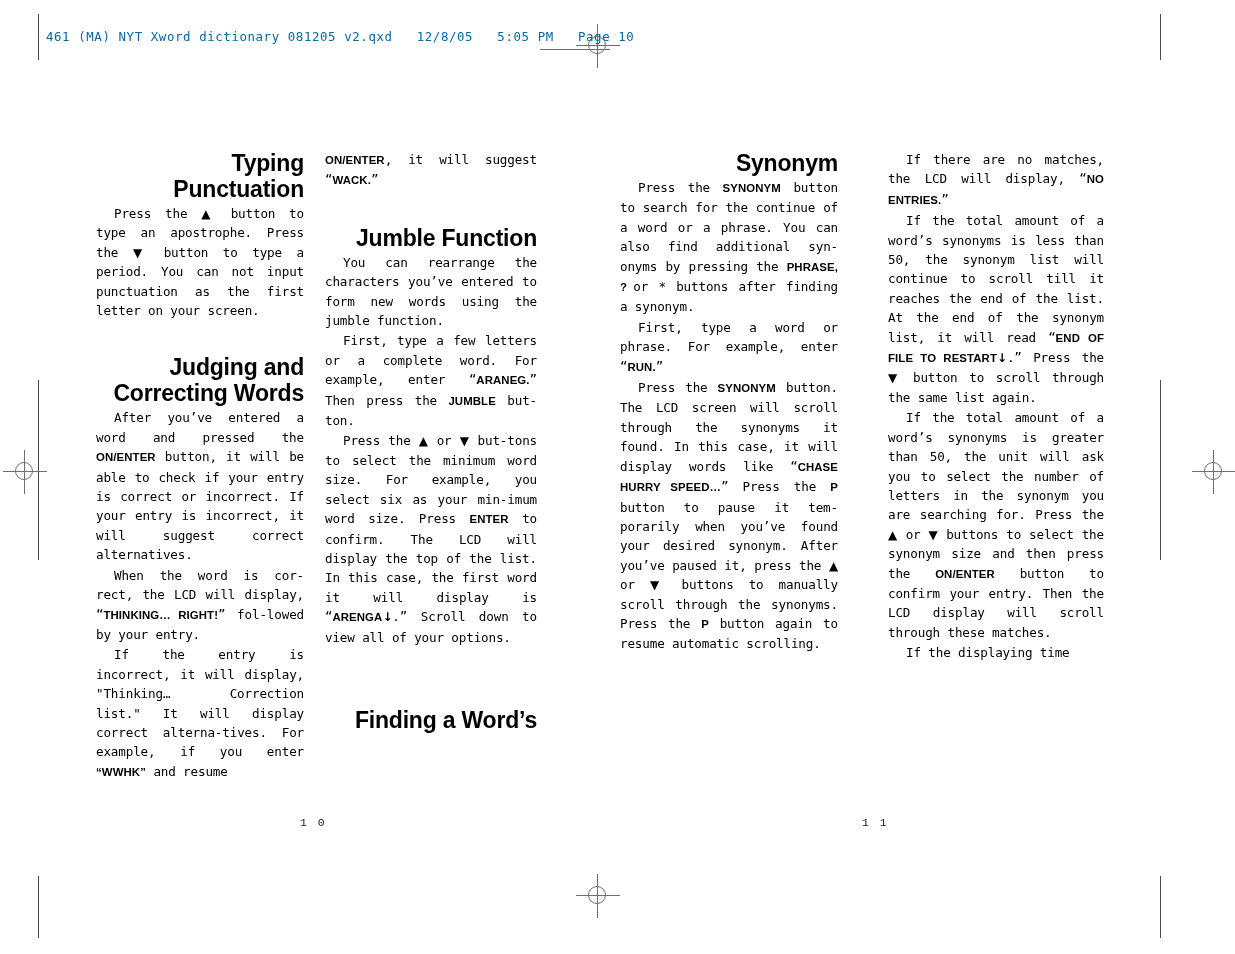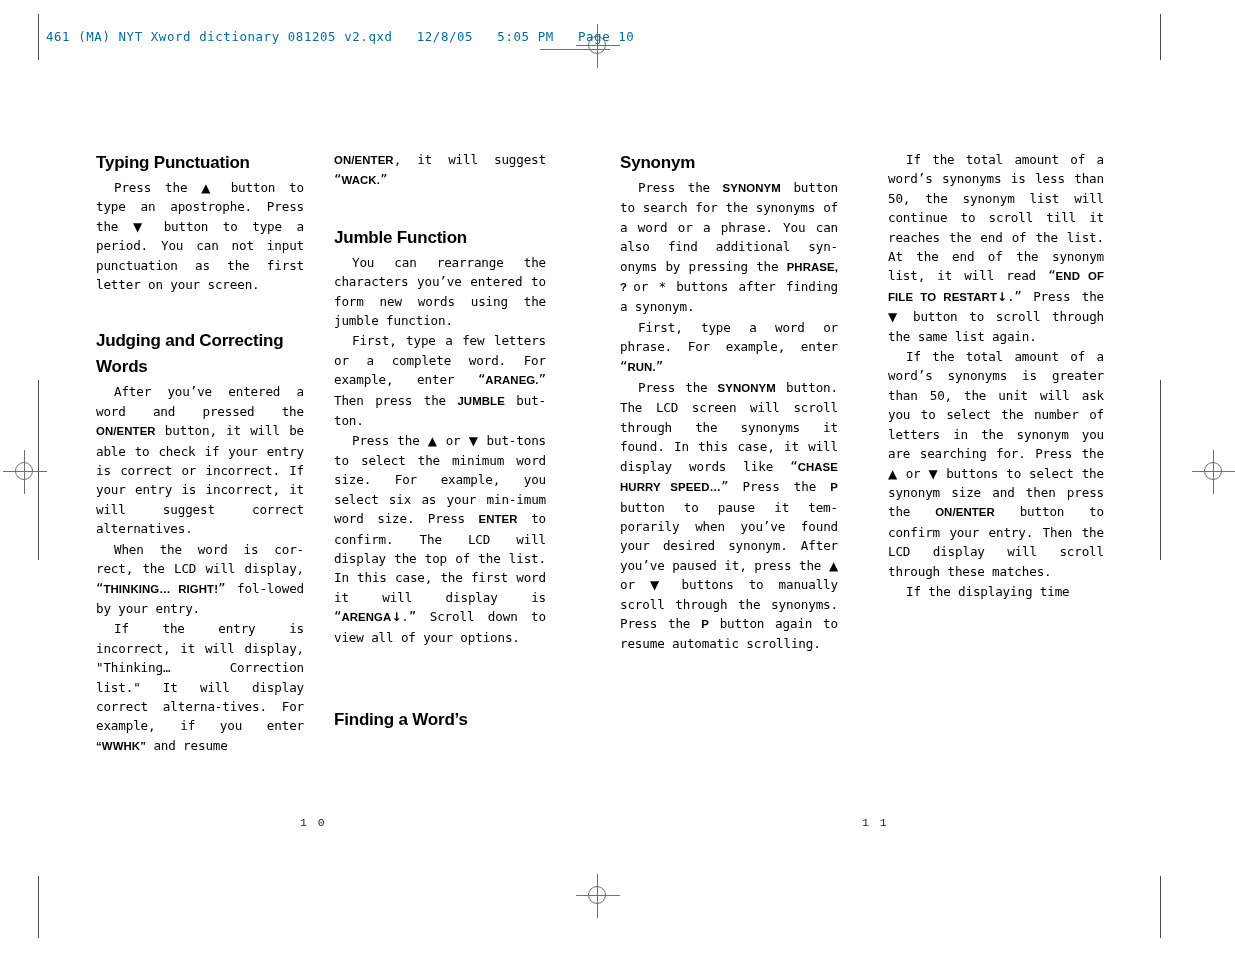--- a/index.html
+++ b/index.html
@@ -69,30 +69,30 @@
   }
 
   
   .col {
     position: absolute;
     top: 150px;
     font-size: 12.6px;
     line-height: 19.4px;
   }
   .col-1 { left: 96px;  width: 208px; }
-  .col-2 { left: 334px; width: 212px; }
+  .col-2 { left: 325px; width: 212px; }
   .col-3 { left: 620px; width: 218px; }
   .col-4 { left: 888px; width: 216px; }
 
   h2.head {
     font-family: "Liberation Sans", sans-serif;
     font-weight: bold;
-    font-size: 17px;
+    font-size: 23px;
     line-height: 26px;
-    text-align: left;
+    text-align: right;
     margin: 0 0 2px 0;
     letter-spacing: -0.2px;
   }
   h2.head.tight { margin-top: 0; }
   h2.head.spaced-top { margin-top: 34px; }
   h2.head.big-gap { margin-top: 60px; }
 
   p.body {
     margin: 0;
     text-align: justify;
@@ -187,25 +187,26 @@
   <h2 class="head spaced-top">Jumble Function</h2>
   <p class="body">You can rearrange the characters you’ve entered to form new words using the jumble function.</p>
   <p class="body"><span>First, type a few letters or a complete word. For example, enter “</span><span class="kb">ARANEG.</span><span>” Then press the </span><span class="kb">JUMBLE</span><span> but-ton.</span></p>
   <p class="body"><span>Press the </span><span class="arrow">▲</span><span> or </span><span class="arrow">▼</span><span> but-tons to select the minimum word size. For example, you select six as your min-imum word size. Press </span><span class="kb">ENTER</span><span> to confirm. The LCD will display the top of the list. In this case, the first word it will display is “</span><span class="kb">ARENGA</span><span class="arrow-dn-glyph">↓</span><span>.” Scroll down to view all of your options.</span></p>
 
   <h2 class="head big-gap">Finding a Word’s</h2>
 </div>
 
 <div class="col col-3">
   <h2 class="head tight">Synonym</h2>
-  <p class="body"><span>Press the </span><span class="kb">SYNONYM</span><span> button to search for the synonyms of a word or a phrase. You can also find additional syn-onyms by pressing the </span><span class="kb">PHRASE,</span><span class="kb"> ? </span><span>or * buttons after finding a synonym.</span></p>
+  <p class="body"><span>Press the </span><span class="kb">SYNONYM</span><span> button to search for the continue of a word or a phrase. You can also find additional syn-onyms by pressing the </span><span class="kb">PHRASE,</span><span class="kb"> ? </span><span>or * buttons after finding a synonym.</span></p>
   <p class="body"><span>First, type a word or phrase. For example, enter “</span><span class="kb">RUN.</span><span>”</span></p>
   <p class="body"><span>Press the </span><span class="kb">SYNONYM</span><span> button. The LCD screen will scroll through the synonyms it found. In this case, it will display words like “</span><span class="kb">CHASE HURRY SPEED…</span><span>” Press the </span><span class="kb">P</span><span> button to pause it tem-porarily when you’ve found your desired synonym. After you’ve paused it, press the </span><span class="arrow">▲</span><span> or </span><span class="arrow">▼</span><span> buttons to manually scroll through the synonyms. Press the </span><span class="kb">P</span><span> button again to resume automatic scrolling.</span></p>
 </div>
 
 <div class="col col-4">
+  <p class="body"><span>If there are no matches, the LCD will display, “</span><span class="kb">NO ENTRIES.</span><span>”</span></p>
   <p class="body"><span>If the total amount of a word’s synonyms is less than 50, the synonym list will continue to scroll till it reaches the end of the list. At the end of the synonym list, it will read “</span><span class="kb">END OF FILE TO RESTART</span><span class="arrow-dn-glyph">↓</span><span>.” Press the </span><span class="arrow">▼</span><span> button to scroll through the same list again.</span></p>
   <p class="body"><span>If the total amount of a word’s synonyms is greater than 50, the unit will ask you to select the number of letters in the synonym you are searching for. Press the </span><span class="arrow">▲</span><span> or </span><span class="arrow">▼</span><span> buttons to select the synonym size and then press the </span><span class="kb">ON/ENTER</span><span> button to confirm your entry. Then the LCD display will scroll through these matches.</span></p>
   <p class="body">If the displaying time</p>
 </div>
 
 <div class="folio folio-left">1 0</div>
 <div class="folio folio-right">1 1</div>
 
 </body></html>

